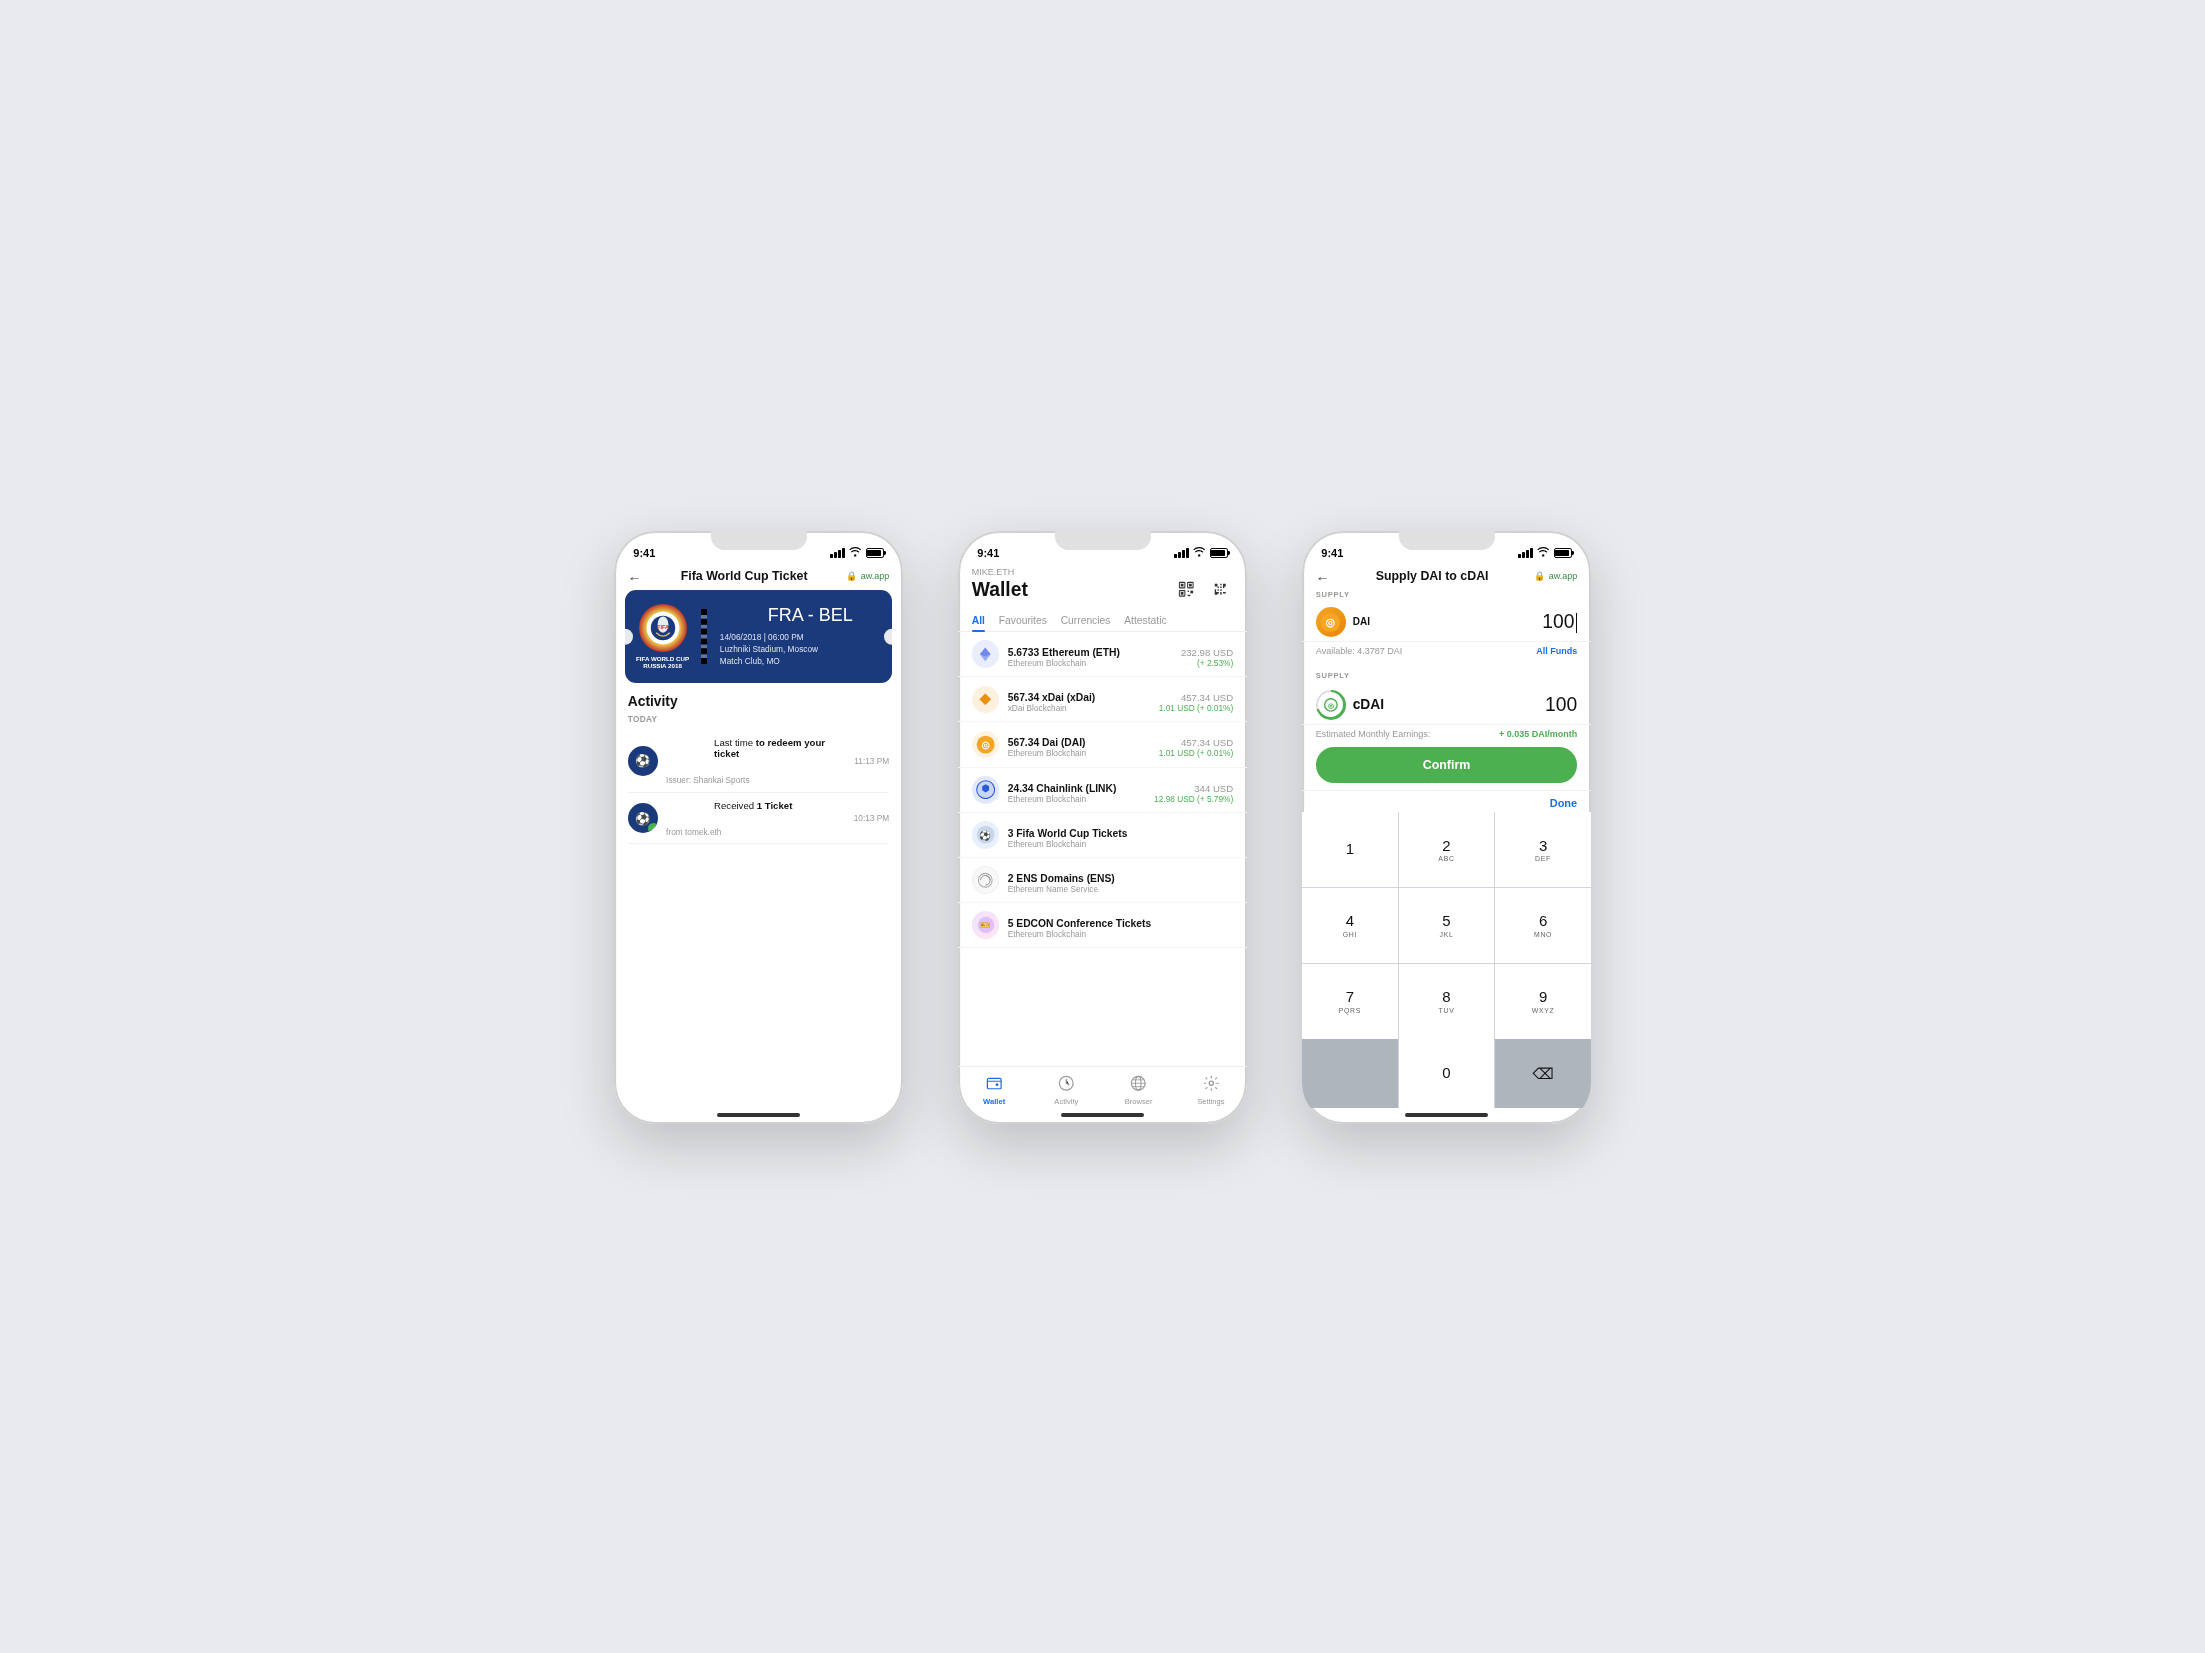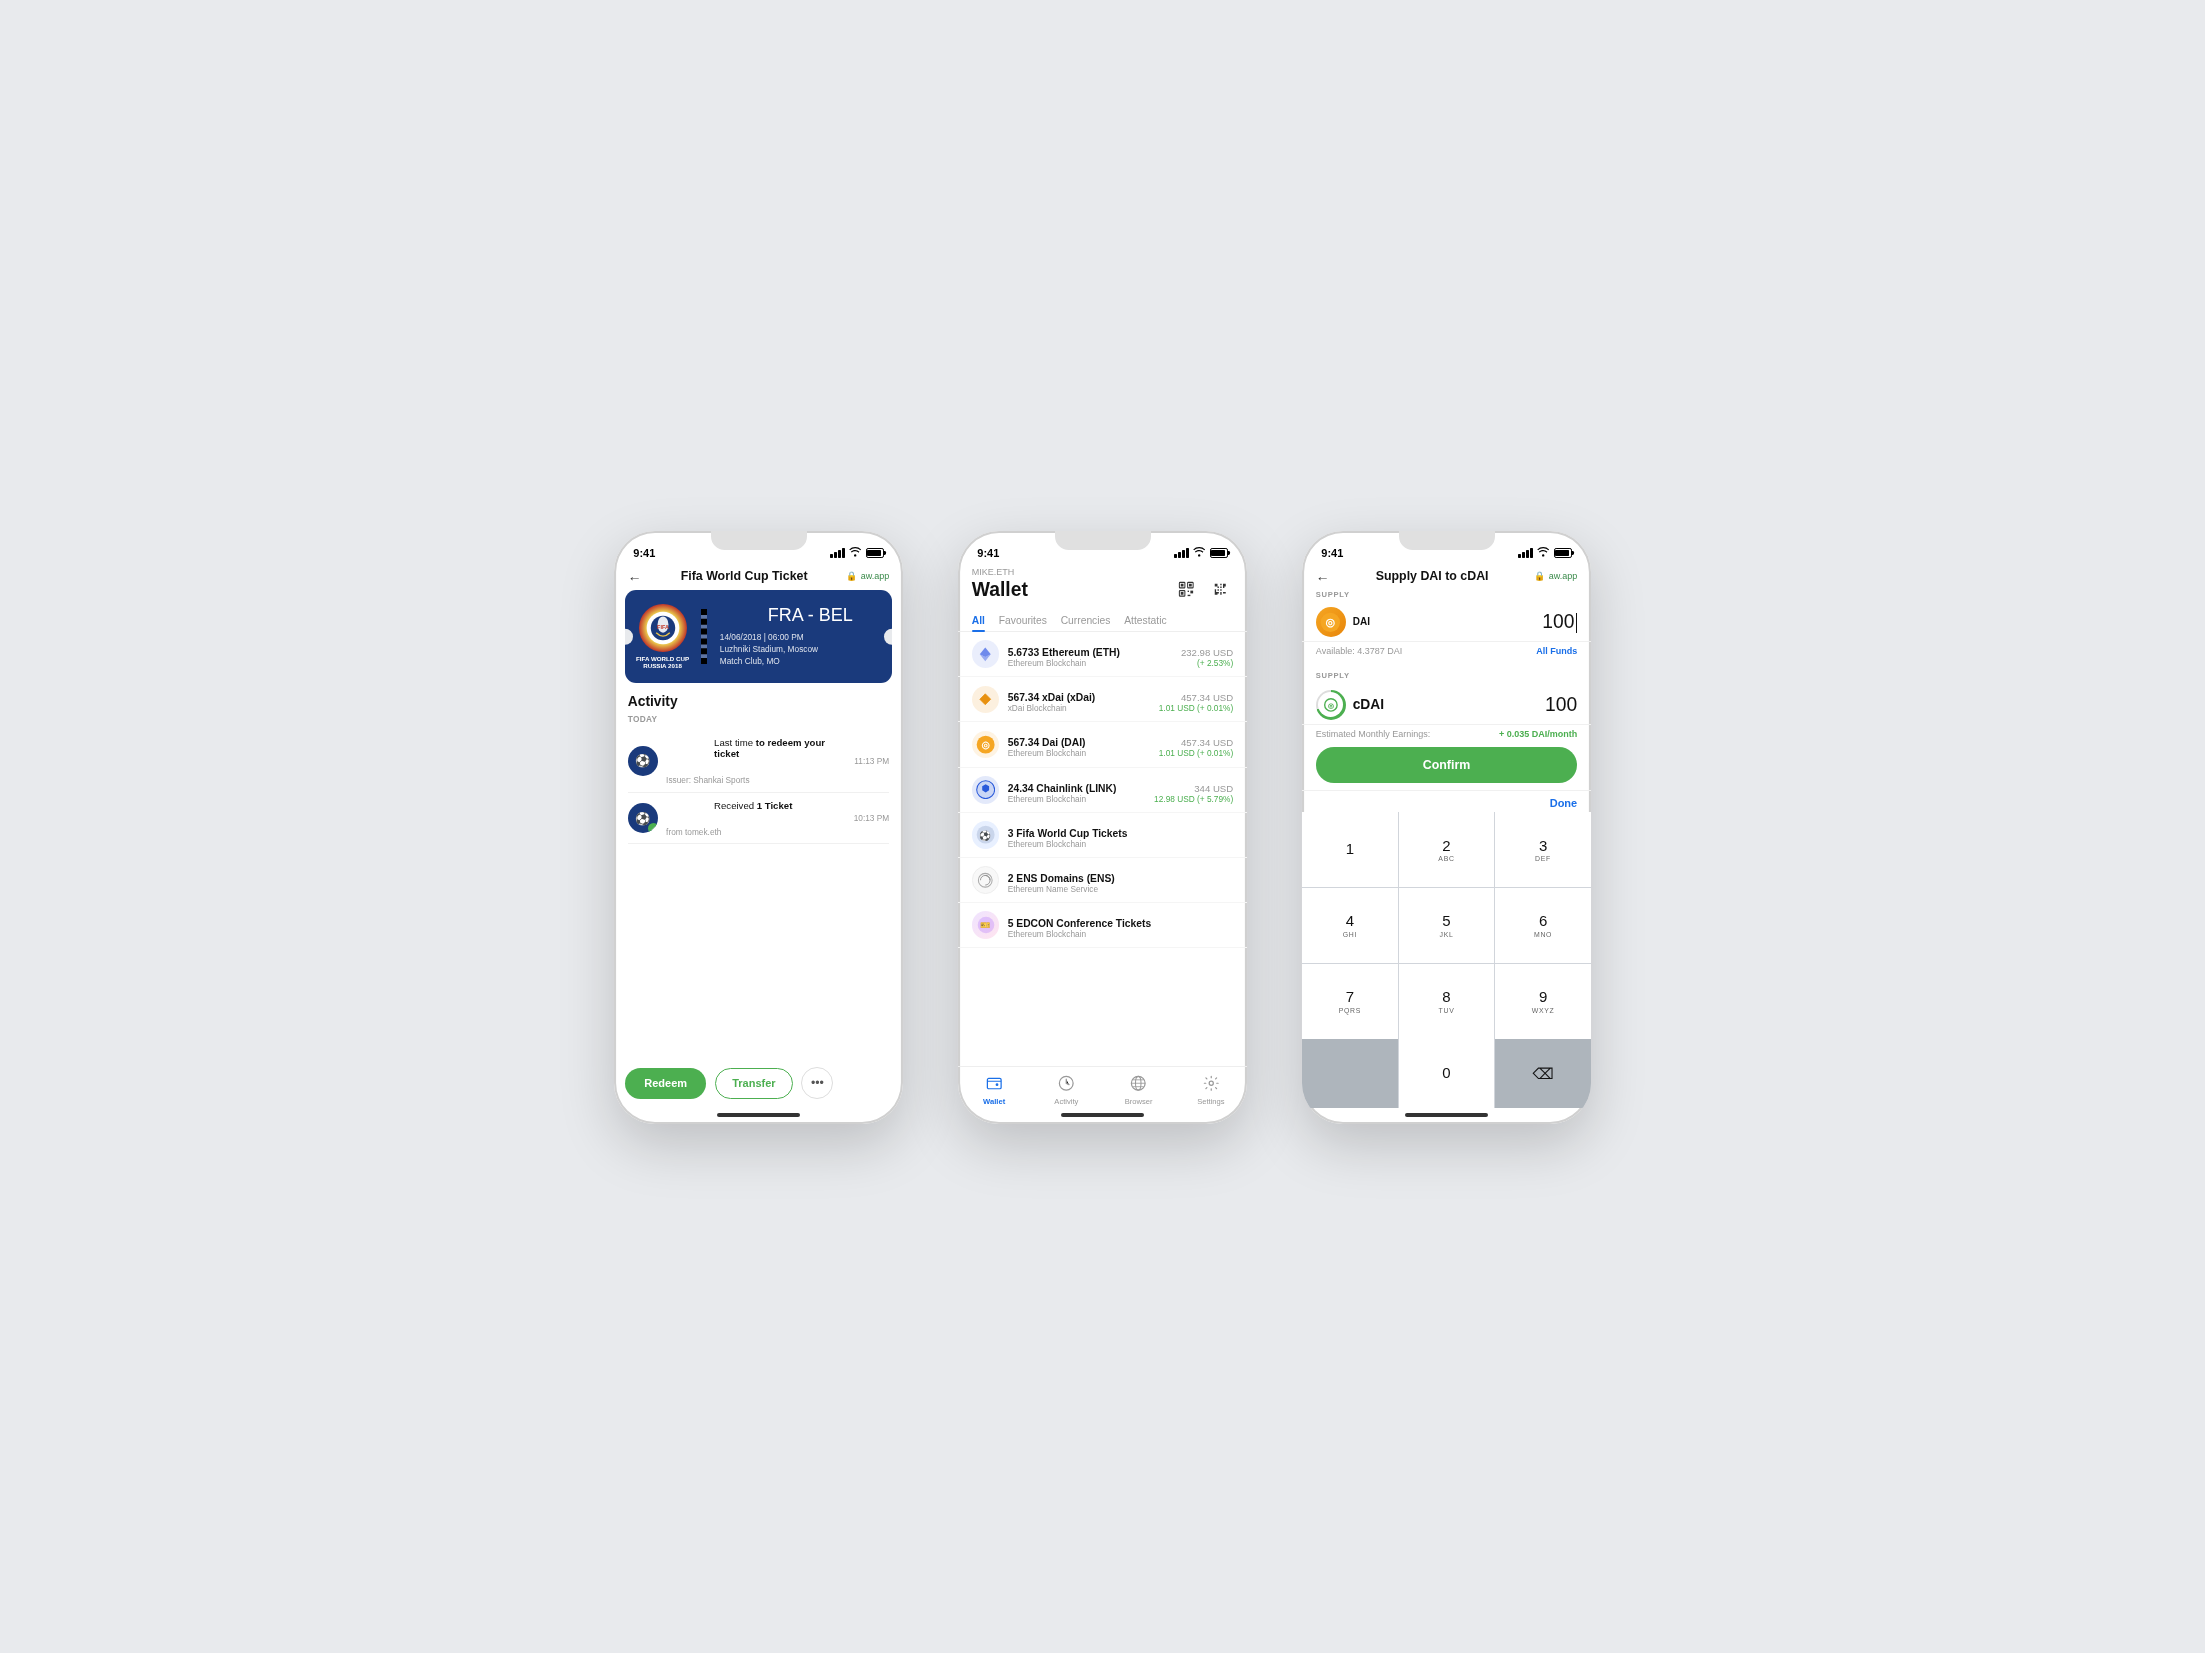--- a/index.html
+++ b/index.html
@@ -534,25 +534,20 @@
         <div class="activity-text">
           <div class="activity-main">
             <span>Received </span><strong>1 Ticket</strong>
           </div>
           <div class="activity-sub">from tomek.eth</div>
         </div>
         <span class="activity-time">10:13 PM</span>
       </div>
     </div>
 
-    <div class="phone1-bottom">
-      <button class="btn-redeem">Redeem</button>
-      <button class="btn-transfer">Transfer</button>
-      <button class="btn-more">•••</button>
-    </div>
     <div class="home-indicator"></div>
   </div>
 </div>
 
 <div class="phone">
   <div class="phone-inner">
 
     <div class="status-bar">
       <span class="status-time">9:41</span>
       <div class="status-icons">

